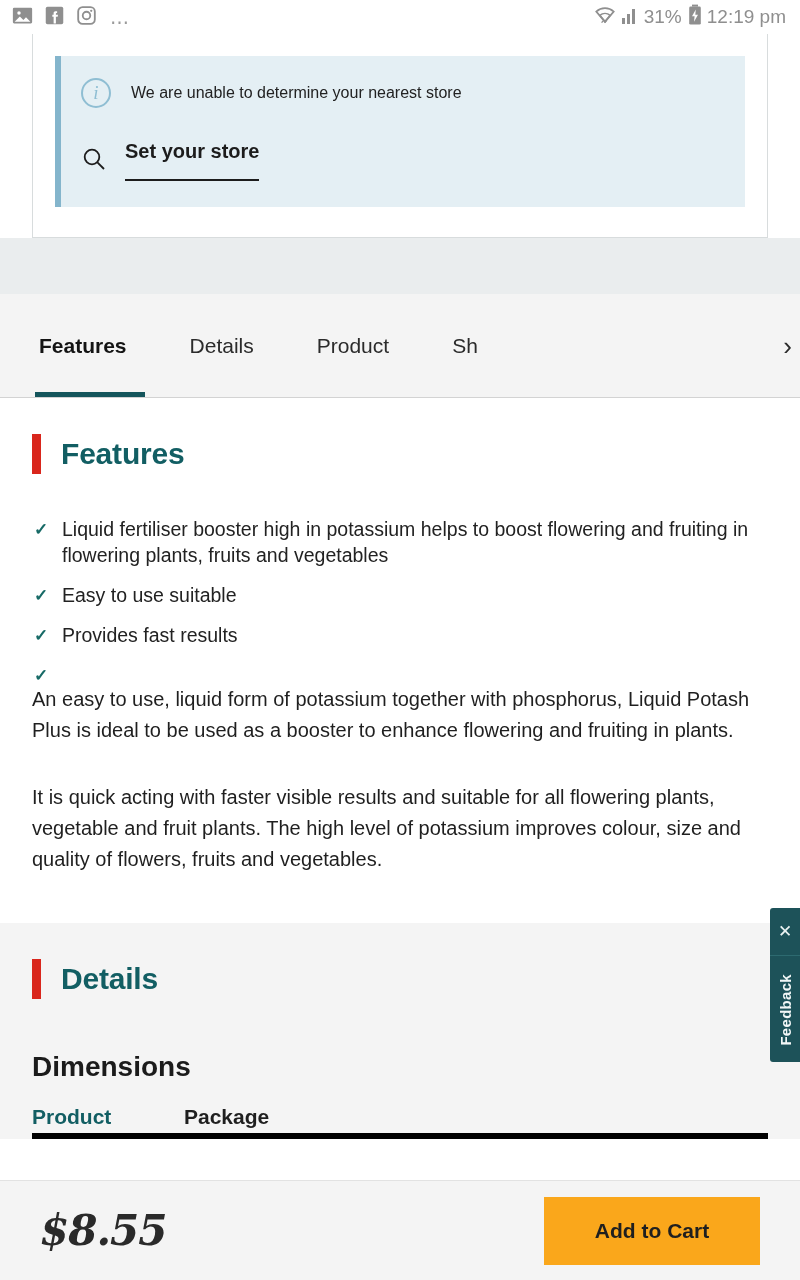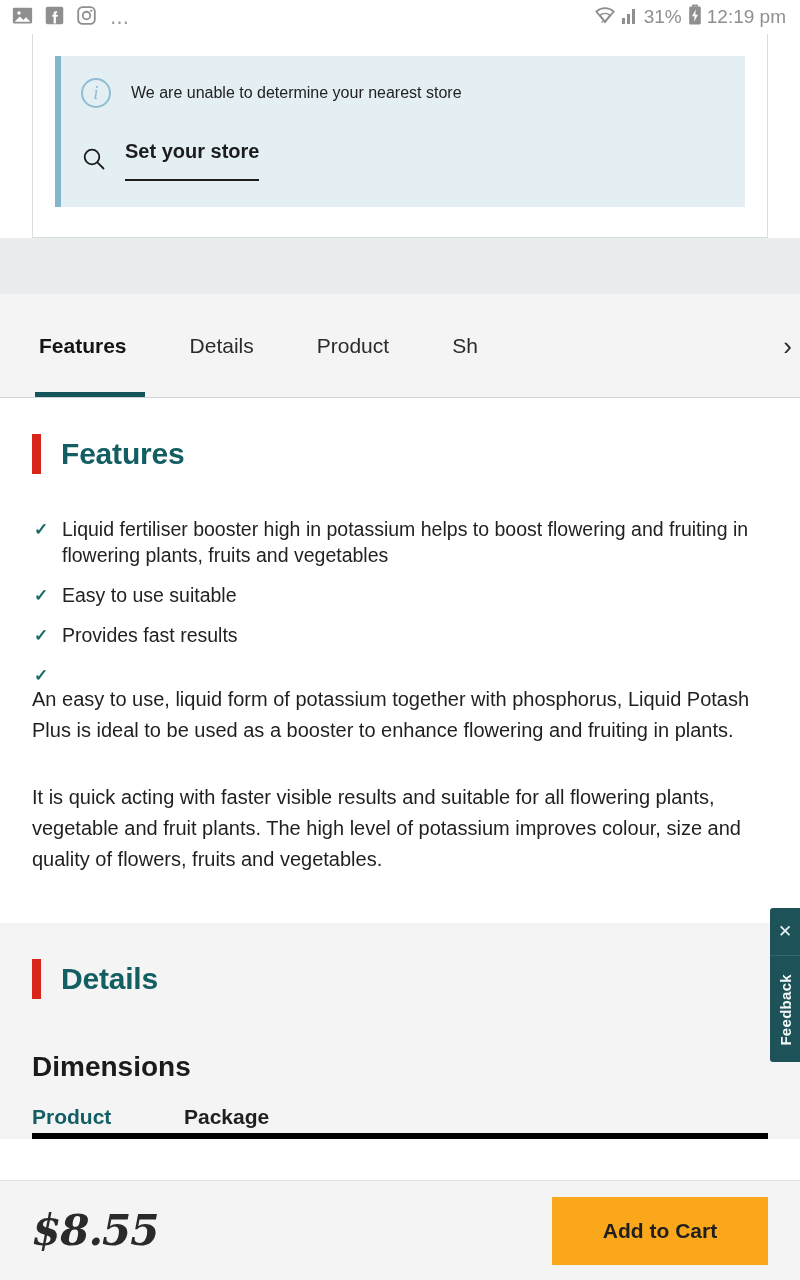--- a/index.html
+++ b/index.html
@@ -174,21 +174,21 @@
   }
 
   
   .bottombar {
     position: absolute;
     left: 0; bottom: 0;
     width: 800px; height: 100px;
     background: #f4f4f4;
     border-top: 1px solid #e2e2e2;
     display: flex; align-items: center; justify-content: space-between;
-    padding: 0 32px;
+    padding: 0 40px;
   }
   .price {
     font-family: "DejaVu Serif", serif;
     font-weight: bold; font-style: italic;
     font-size: 42px; color: #2a2a2a;
     letter-spacing: -1px;
   }
   .cart-btn {
     background: #faa71b;
     border: none;

